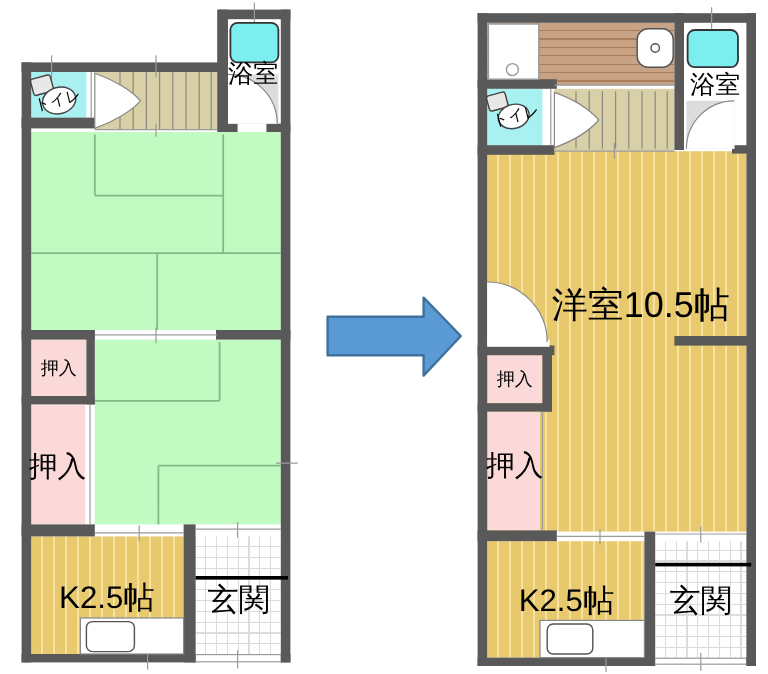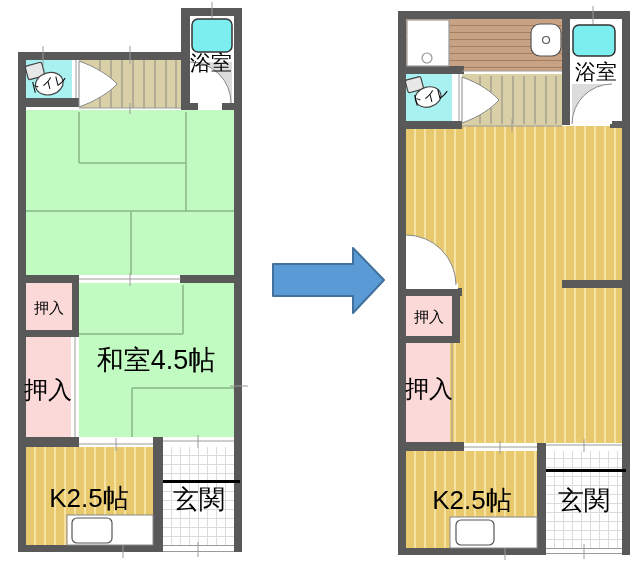--- a/index.html
+++ b/index.html
@@ -161,25 +161,25 @@
     <rect x="546" y="469" width="80" height="3" fill="#000"></rect>
     <rect x="450" y="517" width="87" height="31" fill="#fff" stroke="#888" stroke-width="1"></rect>
     <rect x="456" y="520" width="38" height="25" rx="5" fill="#fff" stroke="#555" stroke-width="1.2"></rect>
 
     <polygon points="273,264 353,264 353,248 384,280 353,313 353,296 273,296" fill="#5b9bd5" stroke="#41719c" stroke-width="2" stroke-linejoin="round"></polygon>
   </svg>
 
   <div class="lbl" style="left:211px;top:62px;font-size:21px;">浴室</div>
   <div class="lbl rot" style="left:48px;top:83px;font-size:13px;">トイレ</div>
   <div class="lbl" style="left:49px;top:307px;font-size:15px;">押入</div>
-  <div class="lbl" style="left:156px;top:360px;font-size:27px;">和室4.5帖</div>
   <div class="lbl" style="left:48px;top:390px;font-size:24px;">押入</div>
   <div class="lbl" style="left:89px;top:498px;font-size:26px;">K2.5帖</div>
   <div class="lbl" style="left:199px;top:499px;font-size:26px;">玄関</div>
 
   <div class="lbl" style="left:596px;top:71px;font-size:21px;">浴室</div>
   <div class="lbl rot" style="left:430px;top:96px;font-size:13px;">トイレ</div>
+  <div class="lbl" style="left:534px;top:255px;font-size:30px;">洋室10.5帖</div>
   <div class="lbl" style="left:429px;top:316px;font-size:15px;">押入</div>
   <div class="lbl" style="left:429px;top:389px;font-size:24px;">押入</div>
   <div class="lbl" style="left:472px;top:500px;font-size:26px;">K2.5帖</div>
   <div class="lbl" style="left:584px;top:500px;font-size:26px;">玄関</div>
 
 </div>
 
 </body></html>

